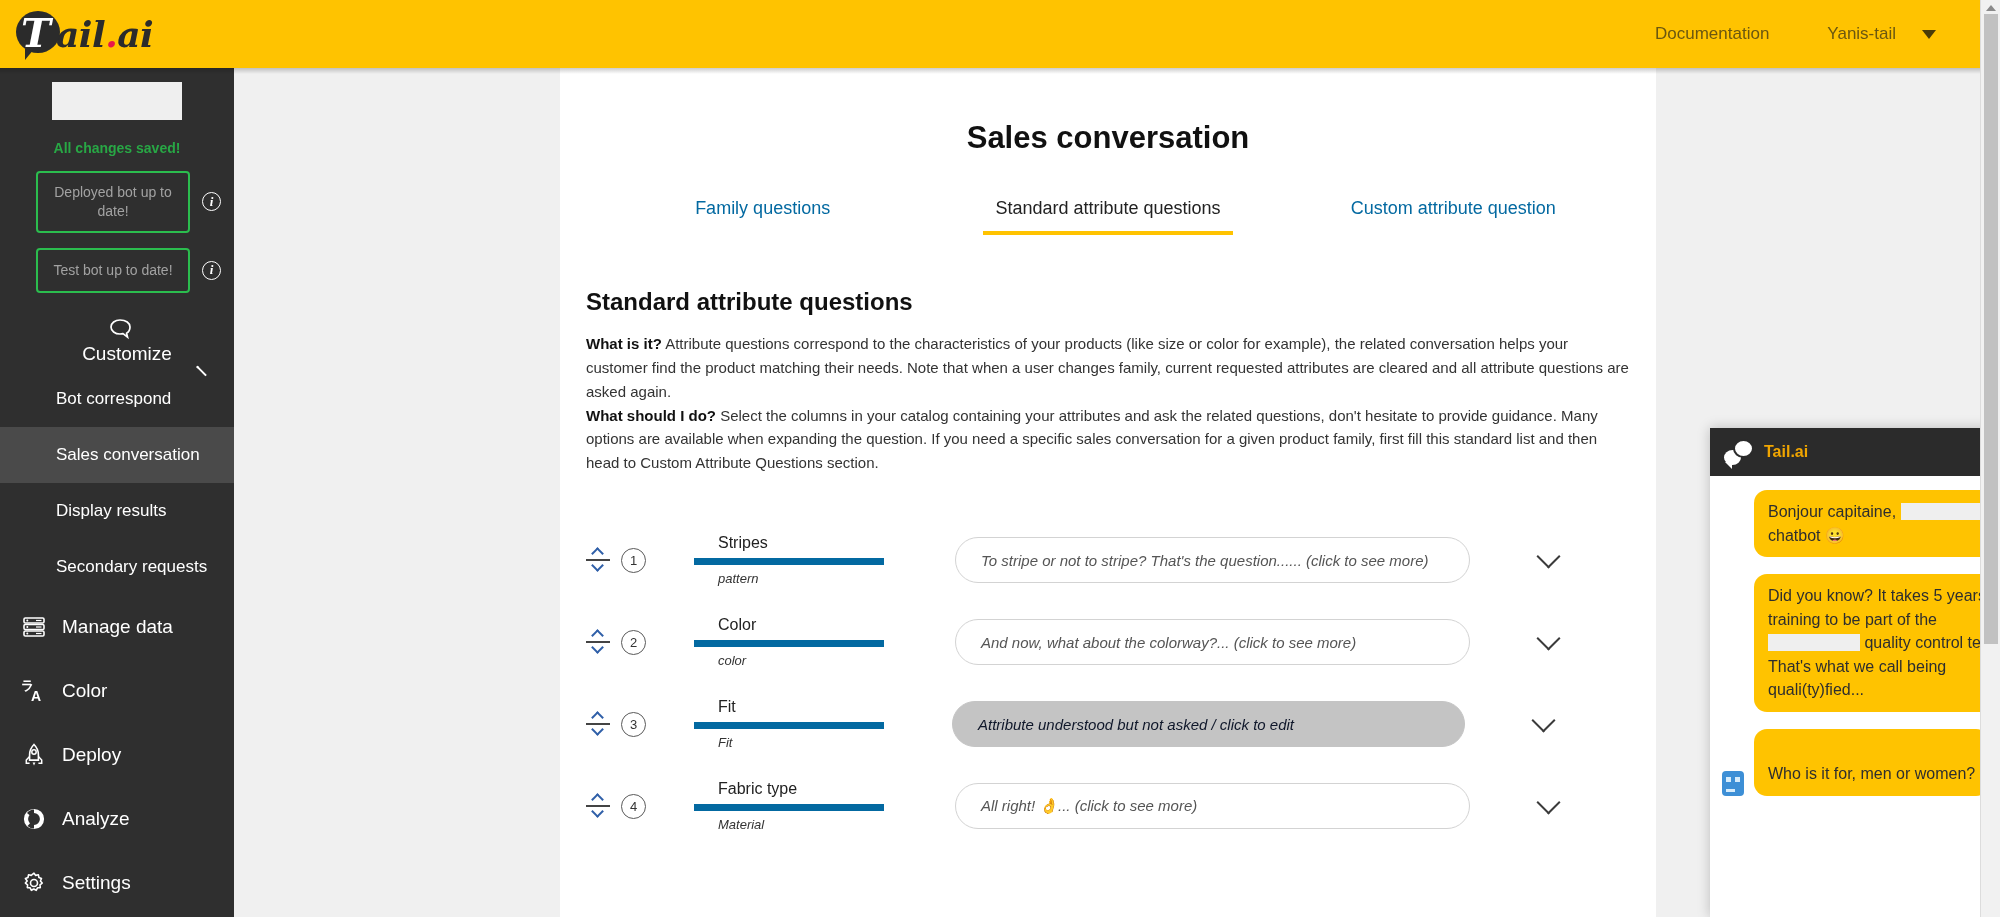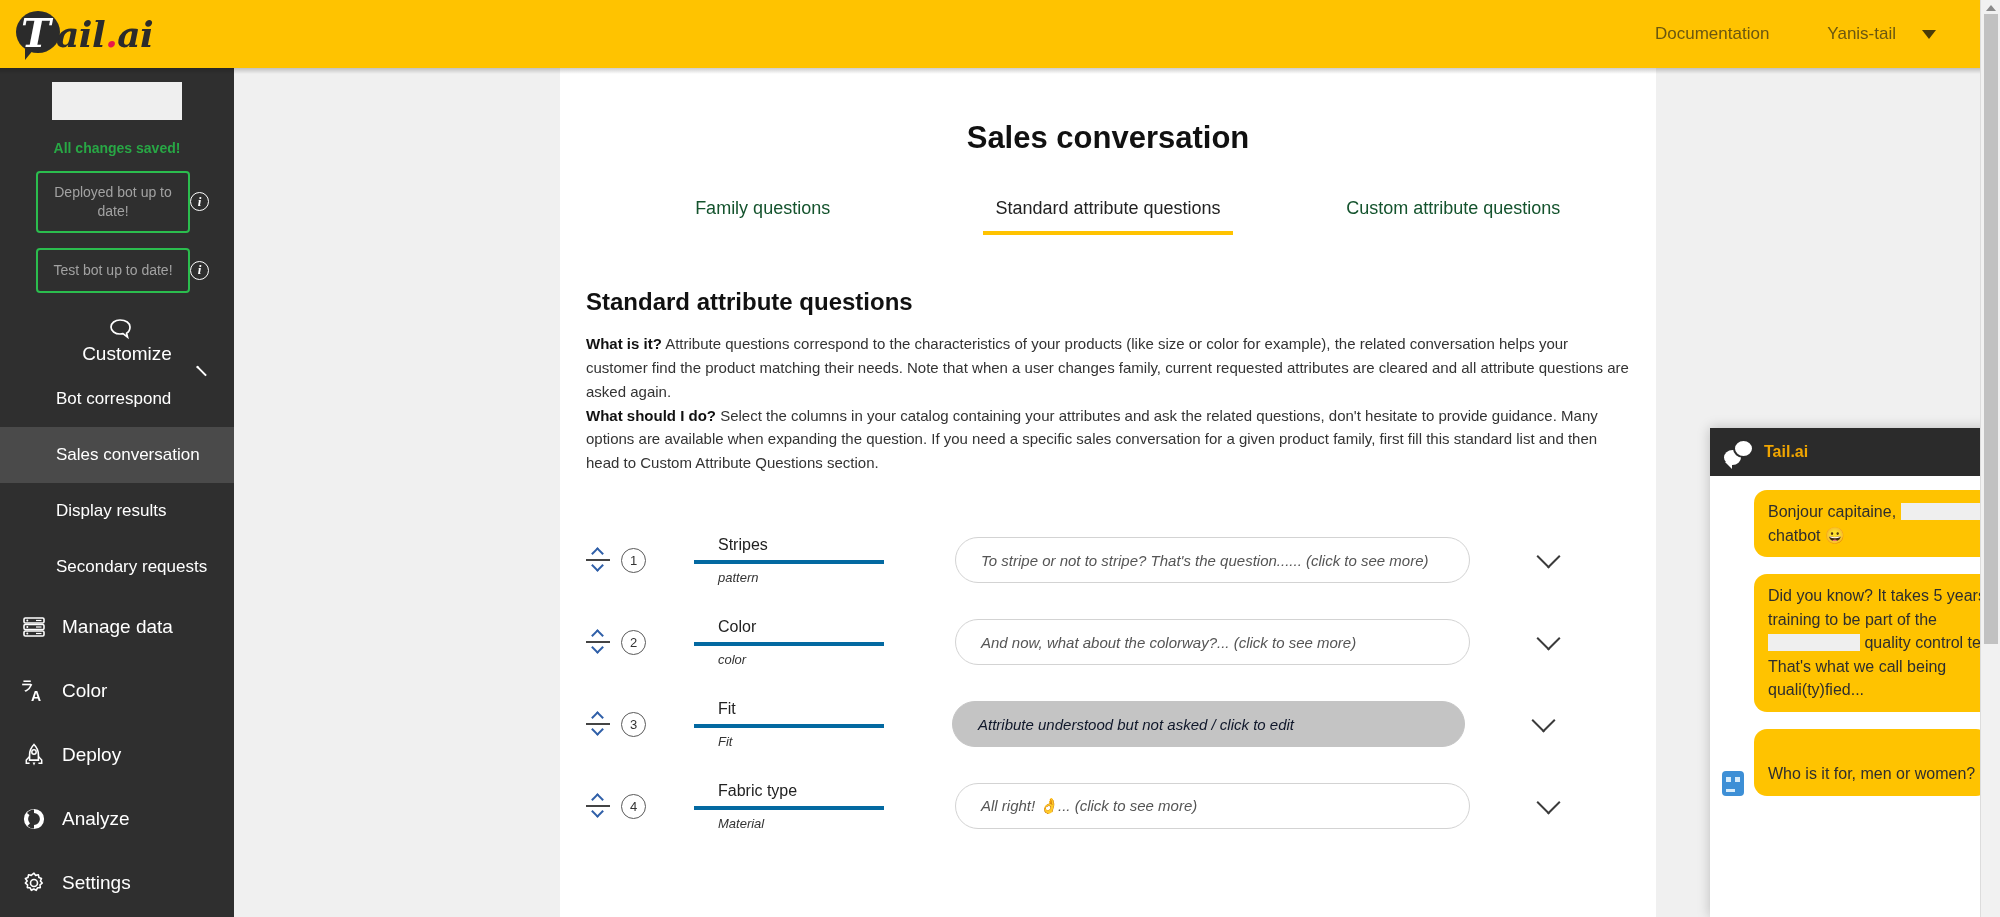--- a/index.html
+++ b/index.html
@@ -90,21 +90,21 @@
   }
   .sb-saved {
     text-align: center;
     color: #28a745;
     font-size: 14px; font-weight: bold;
     margin-top: 20px;
   }
   .sb-status-row {
     display: flex; align-items: center;
     margin: 15px 0 0 36px;
-    gap: 0;
+    gap: 12px;
   }
   .sb-status-box {
     width: 154px;
     border: 2px solid #2bbd4e;
     border-radius: 4px;
     color: #a2a2a2;
     font-size: 14px;
     text-align: center;
     padding: 10px 6px;
     line-height: 1.35;
@@ -187,21 +187,21 @@
   }
   .tabs {
     display: flex;
     margin-top: 42px;
     padding: 0 30px;
   }
   .tab {
     flex: 1;
     text-align: center;
     font-size: 18px;
-    color: #14532d;
+    color: #0369a1;
     padding-bottom: 16px;
     cursor: pointer;
     position: relative;
   }
   .tab.active { color: #222222; }
   .tab.active:after {
     content: "";
     position: absolute;
     left: 50%; transform: translateX(-50%);
     bottom: 0;
@@ -259,21 +259,21 @@
     flex: 0 0 auto;
   }
   .row-labels {
     width: 190px;
     margin-left: 48px;
     flex: 0 0 auto;
   }
   .row-attr {
     font-size: 16px; color: #222222;
     padding: 0 0 6px 24px;
-    border-bottom: 4px solid #0369a1;
+    border-bottom: 7px solid #0369a1;
   }
   .row-col {
     font-size: 13px; color: #333333;
     font-style: italic;
     padding: 6px 0 0 24px;
   }
   .row-input {
     width: 515px;
     height: 46px;
     border: 1px solid #d3d3d3;
@@ -571,21 +571,21 @@
   <div class="page-title">Sales conversation</div>
 
   <div class="tabs">
     <div class="tab">
       <span>Family questions</span>
     </div>
     <div class="tab active">
       <span>Standard attribute questions</span>
     </div>
     <div class="tab">
-      <span>Custom attribute questions</span>
+      <span>Custom attribute question</span>
     </div>
   </div>
 
   <div class="sec-title">Standard attribute questions</div>
 
   <div class="sec-para"><b>What is it?</b><span> Attribute questions correspond to the characteristics of your products (like size or color for example), the related conversation helps your customer find the product matching their needs. Note that when a user changes family, current requested attributes are cleared and all attribute questions are asked again.</span></div>
 
   <div class="sec-para" style="margin-top:0"><b>What should I do?</b><span> Select the columns in your catalog containing your attributes and ask the related questions, don't hesitate to provide guidance. Many options are available when expanding the question. If you need a specific sales conversation for a given product family, first fill this standard list and then head to Custom Attribute Questions section.</span></div>
 
   <div class="rows">

